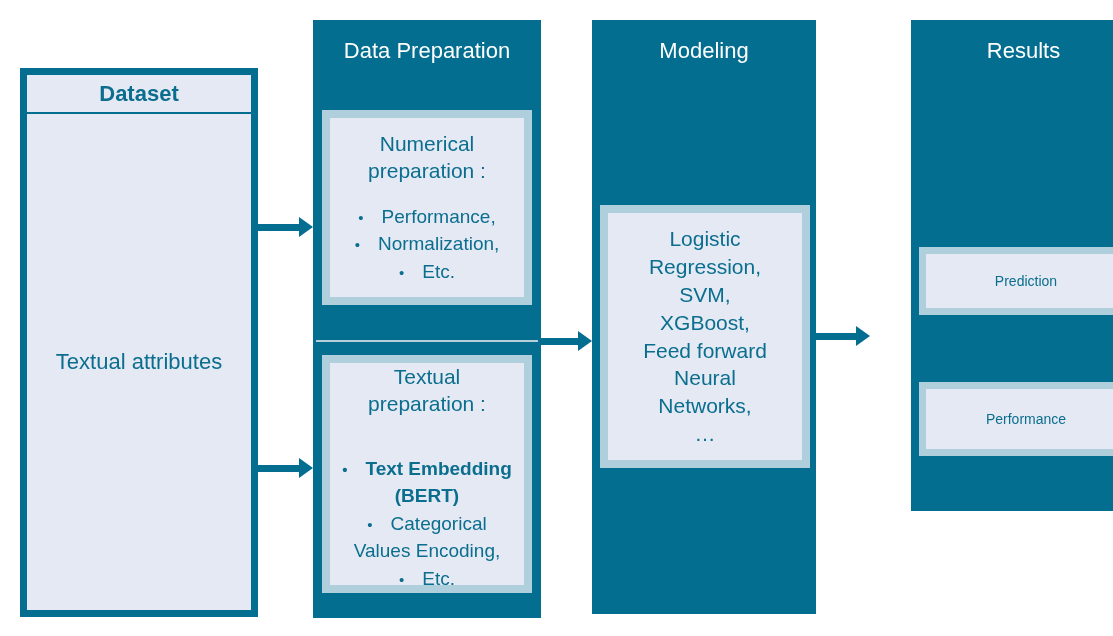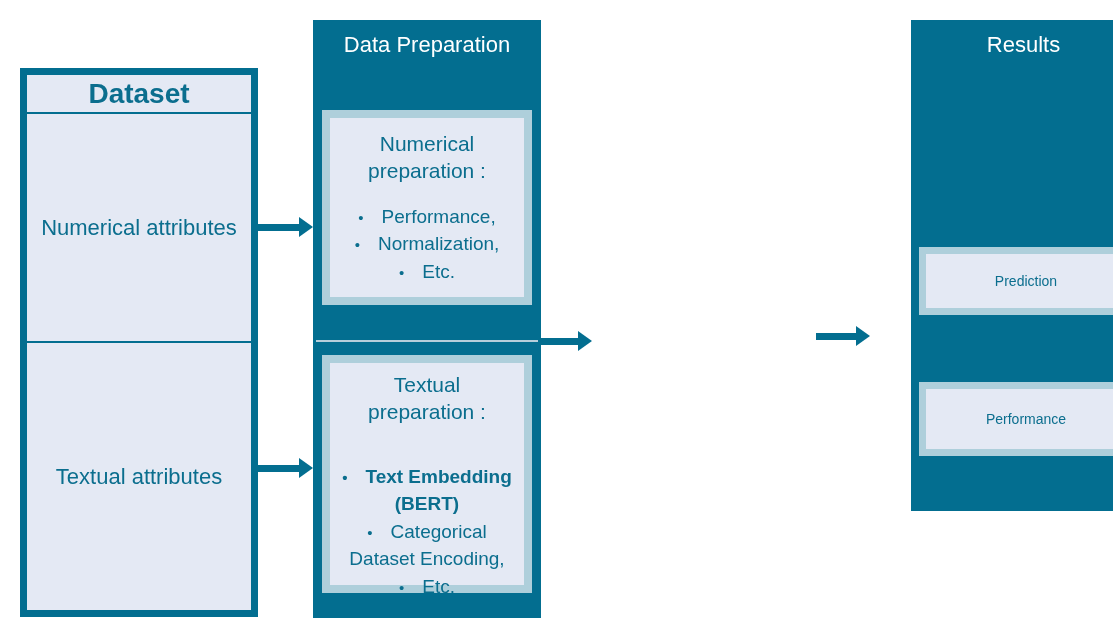--- a/index.html
+++ b/index.html
@@ -30,21 +30,21 @@
     border: 7px solid var(--teal);
     display: flex;
     flex-direction: column;
   }
   .dataset-header {
     flex: none;
     height: 39px;
     display: flex;
     align-items: center;
     justify-content: center;
-    font-size: 28px;
+    font-size: 22px;
     font-weight: bold;
     color: var(--text-teal);
     border-bottom: 2px solid var(--teal);
   }
   .dataset-row {
     display: flex;
     align-items: center;
     justify-content: center;
     font-size: 22px;
     color: var(--text-teal);
@@ -55,36 +55,36 @@
   
   .stage-col {
     position: absolute;
     top: 20px;
     background: var(--teal);
   }
   .col-dataprep { left: 313px; width: 228px; height: 598px; }
   .col-modeling { left: 592px; width: 224px; height: 594px; }
   .col-results  { left: 872px; width: 225px; height: 491px; margin-left: 39px; }
   .stage-title {
-    padding-top: 12px;
+    padding-top: 18px;
     text-align: center;
     color: var(--white-text);
     font-size: 22px;
   }
 
   
   .panel {
     position: absolute;
     background: var(--panel);
     border: 8px solid var(--border-light);
     color: var(--text-teal);
     text-align: center;
   }
   .panel-numprep { left: 9px; top: 90px;  width: 210px; height: 195px; padding-top: 12px; }
-  .panel-txtprep { left: 9px; top: 335px; width: 210px; height: 238px; padding-top: 8px; }
+  .panel-txtprep { left: 9px; top: 335px; width: 210px; height: 238px; padding-top: 0; }
   .panel-models  { left: 8px; top: 185px; width: 210px; height: 263px;
                    display: flex; align-items: center; justify-content: center; }
   .panel-result  { left: 8px; width: 214px; border-width: 7px;
                    display: flex; align-items: center; justify-content: center;
                    font-size: 14px; }
   .panel-prediction  { top: 227px; height: 68px; }
   .panel-performance { top: 362px; height: 74px; }
 
   .panel-heading {
     font-size: 21px;
@@ -141,21 +141,20 @@
   .shaft-4 { left: 816px; top: 333px; width: 42px; }
   .head-4  { left: 856px; top: 326px; }
 </style>
 </head>
 <body>
 
 <div class="canvas">
 
   <div class="dataset-box">
     <div class="dataset-header">Dataset</div>
-    <div class="dataset-row dataset-row-numerical">Numerical attributes</div>
     <div class="dataset-row dataset-row-textual">Textual attributes</div>
   </div>
 
   <div class="stage-col col-dataprep">
     <div class="stage-title">Data Preparation</div>
 
     <div class="panel panel-numprep">
       <div class="panel-heading">Numerical
 preparation :</div>
       <div class="bullets">
@@ -167,26 +166,39 @@
 
     <div class="prep-divider"></div>
 
     <div class="panel panel-txtprep">
       <div class="panel-heading">Textual
 preparation :</div>
       <div class="bullets">
         <div class="bullet-line bullet-bold"><span class="bullet-glyph">•</span><span>Text Embedding</span></div>
         <div class="bullet-line bullet-bold">(BERT)</div>
         <div class="bullet-line"><span class="bullet-glyph">•</span><span>Categorical</span></div>
-        <div class="bullet-line">Dataset Encoding,</div>
+        <div class="bullet-line">Values Encoding,</div>
         <div class="bullet-line"><span class="bullet-glyph">•</span><span>Etc.</span></div>
       </div>
     </div>
   </div>
 
+  <div class="stage-col col-modeling">
+    <div class="stage-title">Modeling</div>
+    <div class="panel panel-models">
+      <div class="models-text">Logistic
+Regression,
+SVM,
+XGBoost,
+Feed forward
+Neural
+Networks,
+…</div>
+    </div>
+  </div>
 
   <div class="stage-col col-results">
     <div class="stage-title">Results</div>
     <div class="panel panel-result panel-prediction">Prediction</div>
     <div class="panel panel-result panel-performance">Performance</div>
   </div>
 
   <div class="arrow-shaft shaft-1"></div>
   <div class="arrow-head head-1"></div>
   <div class="arrow-shaft shaft-2"></div>

